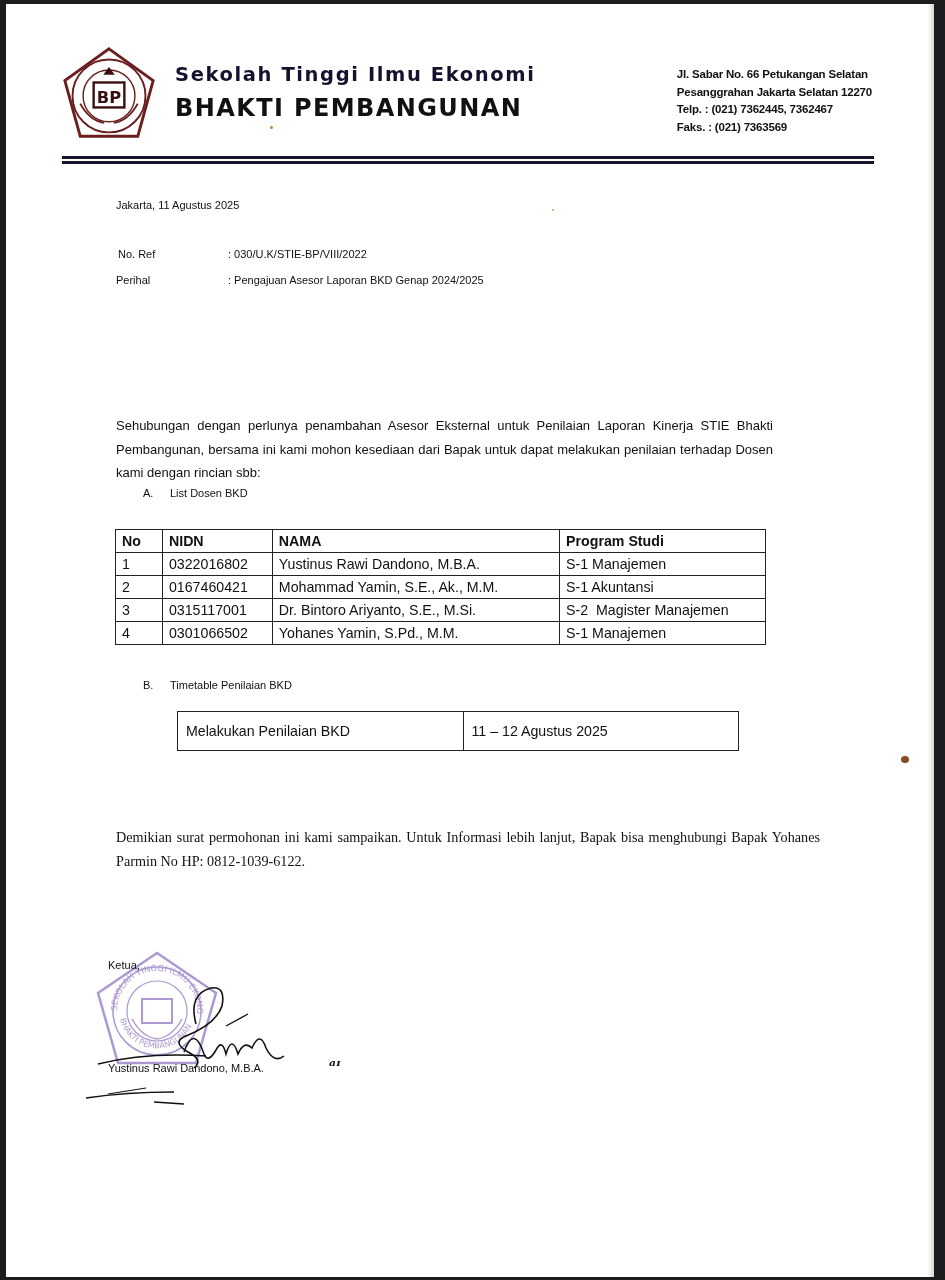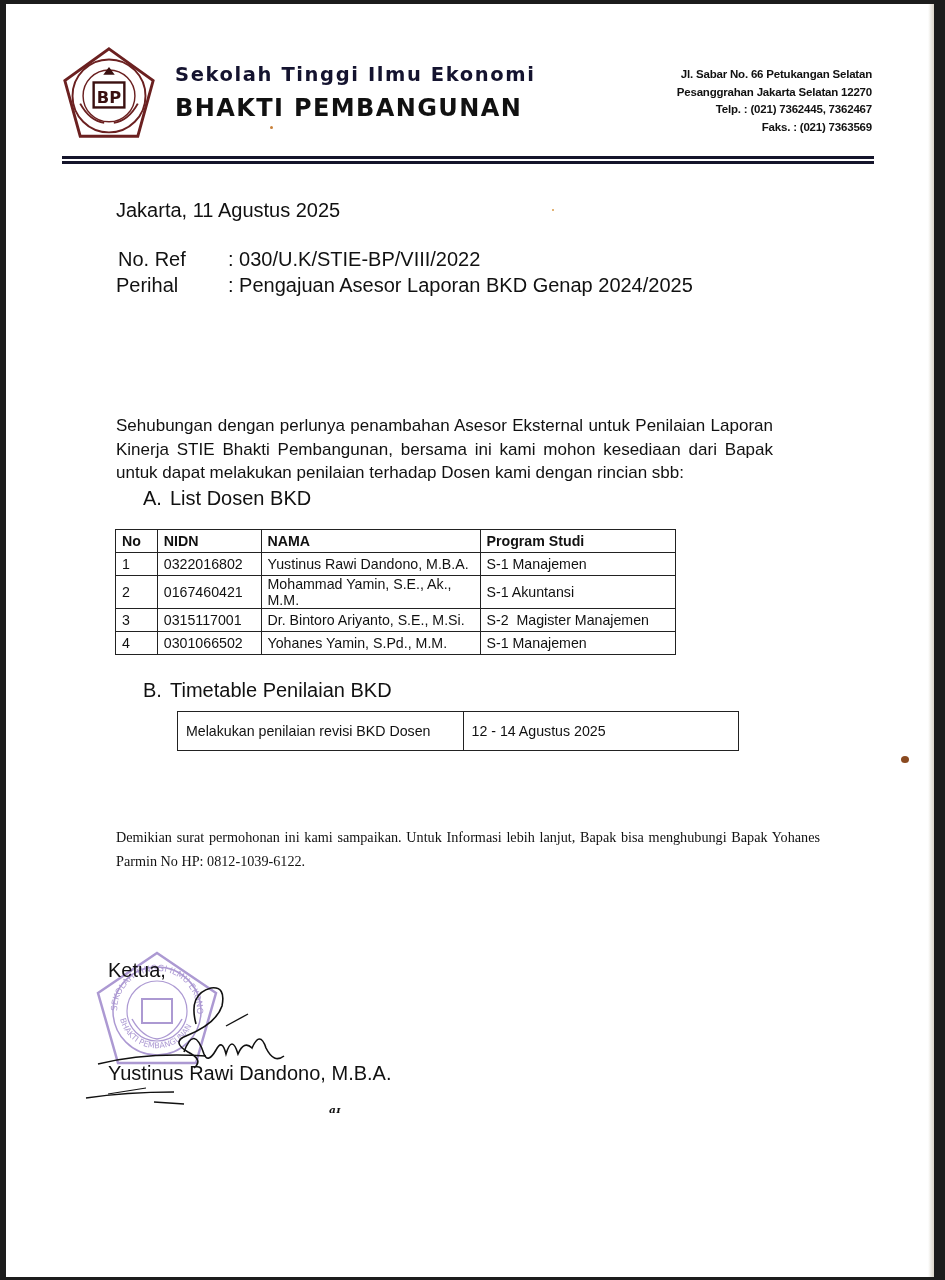--- a/index.html
+++ b/index.html
@@ -18,35 +18,35 @@
   .logo { position: absolute; left: 55px; top: 42px; width: 96px; height: 96px; }
   .inst-line1 {
     position: absolute; left: 169px; top: 59px; font-family: "DejaVu Sans", sans-serif;
     font-weight: bold; font-size: 19.5px; letter-spacing: 1.6px; color: #14132f;
   }
   .inst-line2 {
     position: absolute; left: 169px; top: 90px; font-family: "DejaVu Sans", sans-serif;
     font-weight: bold; font-size: 24px; letter-spacing: 1.4px; color: #111;
   }
   .addr {
-    position: absolute; right: 62px; top: 62px; text-align: right;
+    position: absolute; right: 62px; top: 62px; 
     font-family: "Liberation Sans", sans-serif; font-size: 11.5px; font-weight: bold;
     line-height: 17.5px; color: #111; letter-spacing: -0.2px;
   }
   .rule1 { position: absolute; left: 56px; top: 152px; width: 812px; height: 3px; background: #14142a; }
   .rule2 { position: absolute; left: 56px; top: 157px; width: 812px; height: 3px; background: #14142a; }
 
-  .body-text { font-family: "Liberation Sans", sans-serif; font-size: 20px; color: #111; }
+  .body-text { font-family: "Liberation Sans", sans-serif; font-size: 11px; color: #111; }
   .abs { position: absolute; }
   .justify { text-align: justify; text-align-last: left; }
-  .para { position: absolute; left: 110px; width: 657px; line-height: 23.5px; font-size: 17px; font-family: "Liberation Sans", sans-serif; color:#111; }
+  .para { position: absolute; left: 110px; width: 657px; line-height: 23.5px; font-size: 13px; font-family: "Liberation Sans", sans-serif; color:#111; }
   .para2 { position: absolute; left: 110px; width: 704px; line-height: 23.5px; font-size: 14.2px; font-family: Liberation Serif, serif; color:#111; }
 
   table { border-collapse: collapse; font-family: "Liberation Sans", sans-serif; font-size: 14.2px; color: #111; }
-  .t1 { position: absolute; left: 109px; top: 525px; width: 561px; }
+  .t1 { position: absolute; left: 109px; top: 525px; width: 651px; }
   .t1 th, .t1 td { border: 1.3px solid #222; height: 22px; padding: 0 6px; text-align: left; }
   .t1 th { font-weight: bold; text-align: left; }
   .t2 { position: absolute; left: 171px; top: 707px; width: 562px; }
   .t2 td { border: 1.3px solid #222; height: 38px; padding: 0 8px; }
 
   .stamp { position: absolute; left: 86px; top: 945px; width: 130px; height: 120px; opacity: 0.7; }
   .sig { position: absolute; left: 70px; top: 960px; width: 230px; height: 150px; }
   .dot { position: absolute; border-radius: 50%; }
 </style>
 </head>
@@ -137,23 +137,23 @@
 
   <div class="abs body-text" style="left:137px; top:675px;">B.</div>
   <div class="abs body-text" style="left:164px; top:675px;">Timetable Penilaian BKD</div>
 
   <table class="t2">
     <colgroup>
         <col style="width:286px">
         <col style="width:276px">
       </colgroup>
     <tbody>
-    <tr>
-      <td>Melakukan penilaian revisi BKD Dosen</td>
-      <td>12 - 14 Agustus 2025</td>
+        <tr>
+      <td>Melakukan Penilaian BKD</td>
+      <td>11 – 12 Agustus 2025</td>
     </tr>
   </tbody>
     </table>
 
   <div class="para2 justify" style="top:822px;">Demikian surat permohonan ini kami sampaikan. Untuk Informasi lebih lanjut, Bapak bisa menghubungi Bapak Yohanes Parmin No HP: 0812-1039-6122.</div>
 
   <svg class="stamp" viewBox="0 0 130 120">
     <polygon points="65,4 124,44 104,114 26,114 6,44" fill="none" stroke="#8a6fc0" stroke-width="2.5"></polygon>
     <circle cx="65" cy="62" r="44" fill="none" stroke="#8a6fc0" stroke-width="1.5"></circle>
     <circle cx="65" cy="62" r="30" fill="none" stroke="#8a6fc0" stroke-width="1.2"></circle>
@@ -175,18 +175,18 @@
     <path d="M120 60 Q112 30 135 24 Q150 22 146 42 Q140 60 110 72 Q95 78 112 88 Q128 96 118 104" fill="none" stroke="#111" stroke-width="1.6"></path>
     <path d="M108 88 Q118 60 128 90 Q132 100 140 86 Q146 74 150 90 Q156 70 162 90 Q168 76 176 84 Q184 66 190 84 Q198 100 208 92" fill="none" stroke="#111" stroke-width="1.6"></path>
     <path d="M150 62 L172 50" fill="none" stroke="#111" stroke-width="1.4"></path>
     <path d="M22 100 Q70 88 130 92" fill="none" stroke="#111" stroke-width="1.6"></path>
     <path d="M10 134 Q50 128 98 128" fill="none" stroke="#111" stroke-width="1.4"></path>
     <path d="M78 138 L108 140" fill="none" stroke="#111" stroke-width="1.4"></path>
     <path d="M32 130 L70 124" fill="none" stroke="#111" stroke-width="1.2"></path>
   </svg>
 
   <div class="abs body-text" style="left:102px; top:1058px;">Yustinus Rawi Dandono, M.B.A.</div>
-  <div class="abs" style="left:323px; top:1099px; font-family:'DejaVu Serif', serif; font-style:italic; font-size:17px; font-weight:bold; color:#111;">ᵃᶦ</div>
+  <div class="abs" style="left:323px; top:1052px; font-family:'DejaVu Serif', serif; font-style:italic; font-size:17px; font-weight:bold; color:#111;">ᵃᶦ</div>
 
   <div class="dot" style="left:895px; top:752px; width:8px; height:7px; background:#8a4a20;"></div>
   <div class="dot" style="left:546px; top:205px; width:2px; height:2px; background:#d99b4a;"></div>
   <div class="dot" style="left:264px; top:122px; width:3px; height:3px; background:#c8813a;"></div>
 </div>
 
 </body></html>

